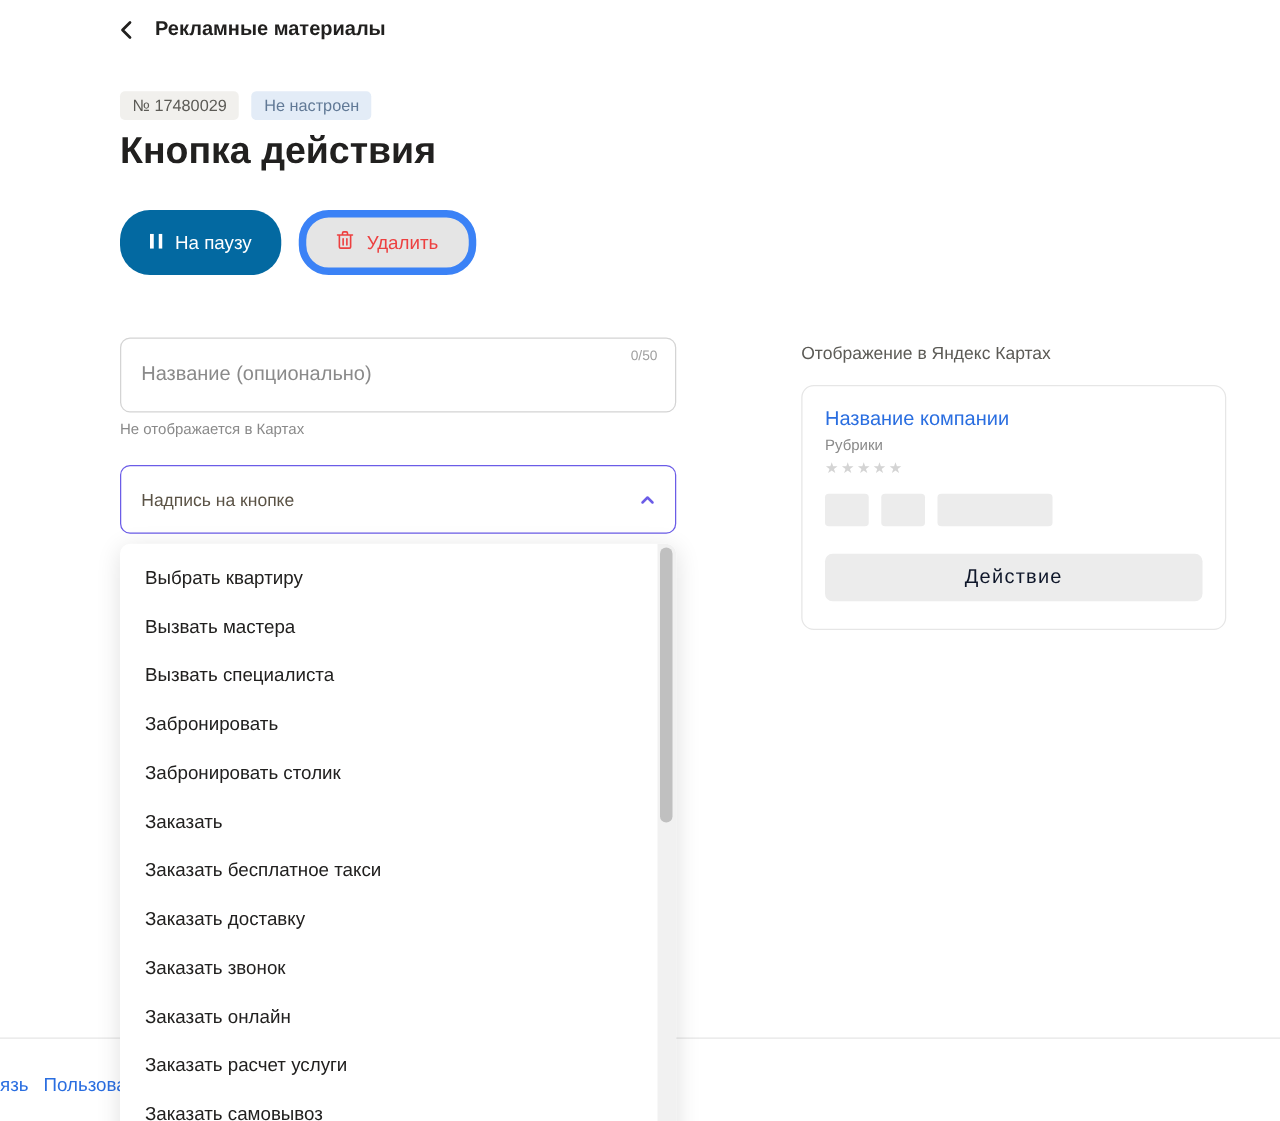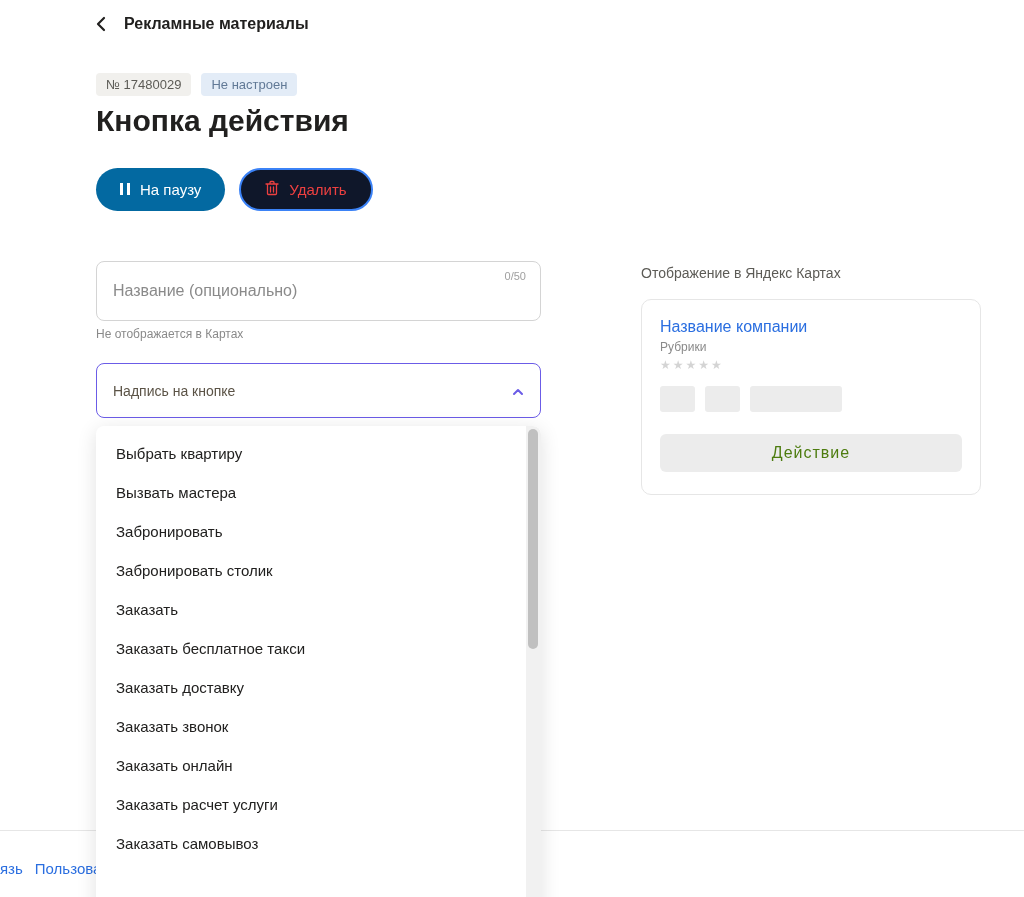--- a/index.html
+++ b/index.html
@@ -74,23 +74,23 @@
       display: flex;
       align-items: center;
       gap: 10px;
       border: none;
     }
     .btn-pause {
       background: #0369a1;
       color: #fff;
     }
     .btn-delete {
-      background: #0f172a;
+      background: #e5e5e5;
       color: #ed4040;
-      border: 2px solid #3b82f6;
+      border: 6px solid #3b82f6;
     }
     .main-content {
       display: flex;
       gap: 100px;
     }
     .form-col {
       width: 445px;
       position: relative;
     }
     .preview-col {
@@ -217,21 +217,21 @@
     .skeleton-block {
       height: 26px;
       background: #ececec;
       border-radius: 3px;
     }
     .sk1 { width: 35px; }
     .sk2 { width: 35px; }
     .sk3 { width: 92px; }
     .action-button {
       background: #ececec;
-      color: #4d7c0f;
+      color: #0f172a;
       text-align: center;
       padding: 10px;
       border-radius: 6px;
       font-size: 16px;
       letter-spacing: 1px;
     }
     .footer-links {
       position: absolute;
       bottom: 20px;
       left: 0;
@@ -306,20 +306,21 @@
             <svg width="12" height="8" viewBox="0 0 12 8" fill="none">
               <path d="M2 6L6 2L10 6" stroke="#6b5ce7" stroke-width="2" stroke-linecap="round" stroke-linejoin="round"></path>
             </svg>
           </span>
         </div>
 
         <div class="dropdown">
           <div class="dropdown-list" id="dropdown-list">
               <div class="dropdown-item">Выбрать квартиру</div>
               <div class="dropdown-item">Вызвать мастера</div>
+              <div class="dropdown-item">Вызвать специалиста</div>
               <div class="dropdown-item">Забронировать</div>
               <div class="dropdown-item">Забронировать столик</div>
               <div class="dropdown-item">Заказать</div>
               <div class="dropdown-item">Заказать бесплатное такси</div>
               <div class="dropdown-item">Заказать доставку</div>
               <div class="dropdown-item">Заказать звонок</div>
               <div class="dropdown-item">Заказать онлайн</div>
               <div class="dropdown-item">Заказать расчет услуги</div>
               <div class="dropdown-item">Заказать самовывоз</div>
             </div>

